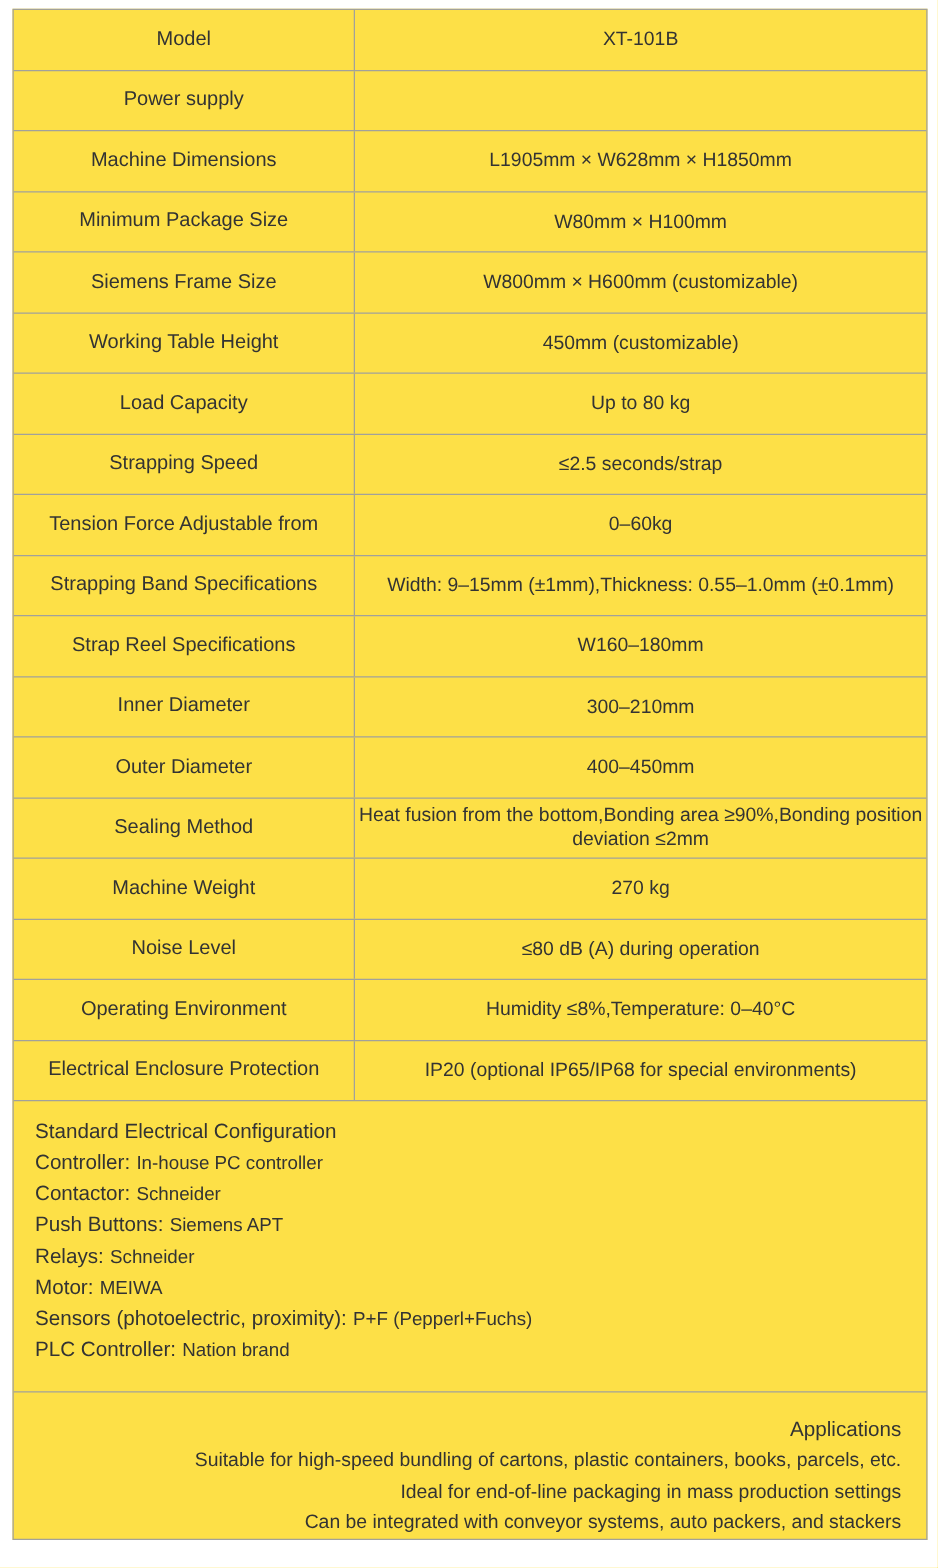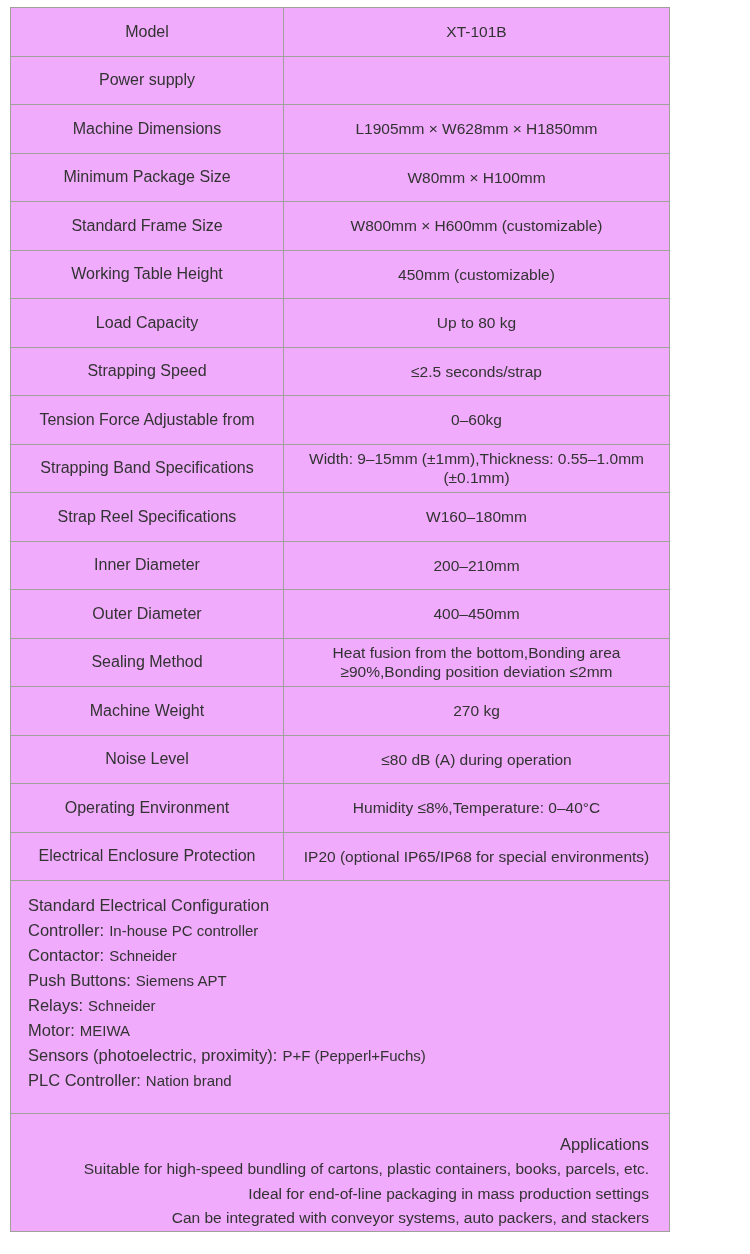--- a/index.html
+++ b/index.html
@@ -9,24 +9,24 @@
     width: 750px;
     height: 1254px;
     font-family: "Liberation Sans", sans-serif;
     color: #333333;
     -webkit-font-smoothing: antialiased;
   }
   .spec-table {
     position: absolute;
     left: 10px;
     top: 7px;
-    width: 660px;
+    width: 732px;
     box-sizing: border-box;
     border: 1px solid #a1a19b;
-    background: #f0abfc;
+    background: #fde047;
   }
   .spec-row {
     display: flex;
     box-sizing: border-box;
     height: 48.5px;
     border-bottom: 1px solid #a1a19b;
   }
   .cell {
     display: flex;
     align-items: center;
@@ -97,21 +97,21 @@
   </div>
   <div class="spec-row">
     <div class="cell label">Machine Dimensions</div>
     <div class="cell value">L1905mm × W628mm × H1850mm</div>
   </div>
   <div class="spec-row">
     <div class="cell label">Minimum Package Size</div>
     <div class="cell value">W80mm × H100mm</div>
   </div>
   <div class="spec-row">
-    <div class="cell label">Standard Frame Size</div>
+    <div class="cell label">Siemens Frame Size</div>
     <div class="cell value">W800mm × H600mm (customizable)</div>
   </div>
   <div class="spec-row">
     <div class="cell label">Working Table Height</div>
     <div class="cell value">450mm (customizable)</div>
   </div>
   <div class="spec-row">
     <div class="cell label">Load Capacity</div>
     <div class="cell value">Up to 80 kg</div>
   </div>
@@ -126,21 +126,21 @@
   <div class="spec-row">
     <div class="cell label">Strapping Band Specifications</div>
     <div class="cell value">Width: 9–15mm (±1mm),Thickness: 0.55–1.0mm (±0.1mm)</div>
   </div>
   <div class="spec-row">
     <div class="cell label">Strap Reel Specifications</div>
     <div class="cell value">W160–180mm</div>
   </div>
   <div class="spec-row">
     <div class="cell label">Inner Diameter</div>
-    <div class="cell value">200–210mm</div>
+    <div class="cell value">300–210mm</div>
   </div>
   <div class="spec-row">
     <div class="cell label">Outer Diameter</div>
     <div class="cell value">400–450mm</div>
   </div>
   <div class="spec-row">
     <div class="cell label">Sealing Method</div>
     <div class="cell value">Heat fusion from the bottom,Bonding area ≥90%,Bonding position deviation ≤2mm</div>
   </div>
   <div class="spec-row">

